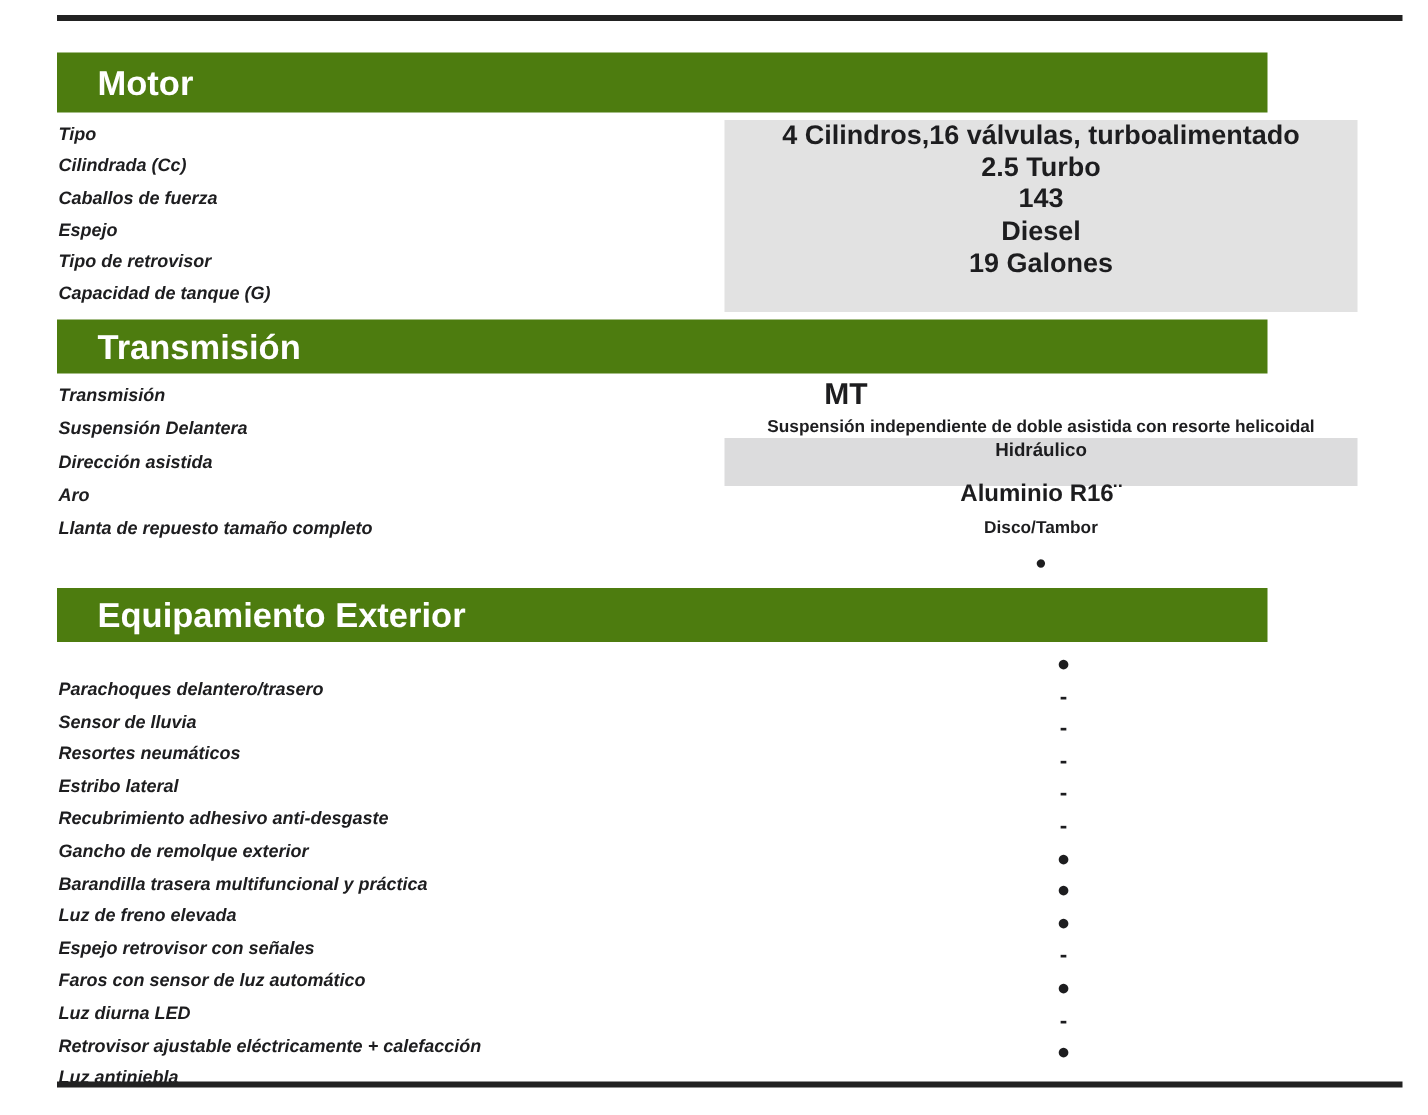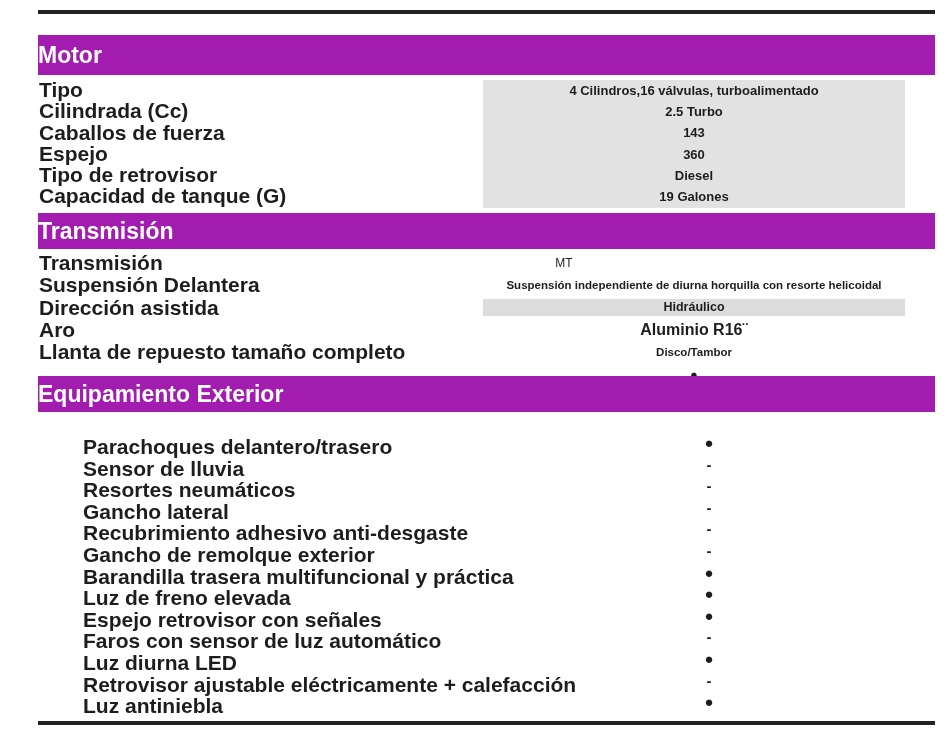--- a/index.html
+++ b/index.html
@@ -24,53 +24,55 @@
     width: 897px;
     height: 4px;
     background: #222222;
   }
   #rule-top { top: 10px; }
   #rule-bottom { top: 721px; }
 
   .section-bar {
     position: absolute;
     left: 0;
-    width: 897px;
-    background: #a21caf;
+    width: 807px;
+    background: #4d7c0f;
     color: #ffffff;
     font-weight: bold;
     font-size: 23px;
     display: flex;
     align-items: center;
+    padding-left: 27px;
     box-sizing: border-box;
   }
   #bar-motor { top: 35px; height: 40px; }
   #bar-trans { top: 213px; height: 36px; }
-  #bar-equip { top: 376px; height: 36px; }
+  #bar-equip { top: 392px; height: 36px; }
 
   .labels {
     position: absolute;
     left: 1px;
-    font-size: 21px;
+    font-size: 12px;
     font-weight: 600;
     white-space: nowrap;
+    font-style: italic;
   }
   .labels div { height: 21.3px; line-height: 21.3px; }
 
   
   #motor-labels { top: 79px; }
   #motor-values {
     position: absolute;
     left: 445px;
     top: 80px;
     width: 422px;
     height: 128px;
     background: #e2e2e2;
     text-align: center;
-    font-size: 13px;
+    font-size: 18px;
     font-weight: 600;
   }
   #motor-values div { height: 21.2px; line-height: 21.2px; white-space: nowrap; }
 
   
   #trans-labels { top: 252px; }
   #trans-labels div { height: 22.3px; line-height: 22.3px; }
   #trans-values {
     position: absolute;
     left: 445px;
@@ -78,34 +80,34 @@
     width: 422px;
     text-align: center;
   }
   #trans-values .vrow {
     height: 22.3px;
     display: flex;
     align-items: center;
     justify-content: center;
     white-space: nowrap;
   }
-  .v-mt { font-size: 12px; font-weight: normal; transform: translateX(-130px); }
+  .v-mt { font-size: 20px; font-weight: bold; transform: translateX(-130px); }
   .v-small { font-size: 11.5px; font-weight: 600; }
   .v-band { font-size: 12.5px; font-weight: 600; }
   .v-band .band {
     background: #dcdcdd;
     width: 100%;
-    height: 17px;
+    height: 32px;
     line-height: 17px;
   }
   .v-aro { font-size: 16px; font-weight: 700; }
   .v-dot { font-size: 13px; }
 
   
-  #equip-labels { top: 436px; margin-left: 44px; }
+  #equip-labels { top: 449px; }
   #equip-labels div { height: 21.6px; line-height: 21.6px; }
   #equip-values {
     position: absolute;
     left: 460px;
     top: 432px;
     width: 422px;
     text-align: center;
     font-weight: bold;
   }
   #equip-values div { height: 21.6px; line-height: 21.6px; font-size: 15px; }
@@ -125,54 +127,53 @@
     <div>Cilindrada (Cc)</div>
     <div>Caballos de fuerza</div>
     <div>Espejo</div>
     <div>Tipo de retrovisor</div>
     <div>Capacidad de tanque (G)</div>
   </div>
   <div id="motor-values">
     <div>4 Cilindros,16 válvulas, turboalimentado</div>
     <div>2.5 Turbo</div>
     <div>143</div>
-    <div>360</div>
     <div>Diesel</div>
     <div>19 Galones</div>
   </div>
 
   <div id="bar-trans" class="section-bar">
     <span>Transmisión</span>
   </div>
   <div id="trans-labels" class="labels">
     <div>Transmisión</div>
     <div>Suspensión Delantera</div>
     <div>Dirección asistida</div>
     <div>Aro</div>
     <div>Llanta de repuesto tamaño completo</div>
   </div>
   <div id="trans-values">
     <div class="vrow v-mt">MT</div>
-    <div class="vrow v-small">Suspensión independiente de diurna horquilla con resorte helicoidal</div>
+    <div class="vrow v-small">Suspensión independiente de doble asistida con resorte helicoidal</div>
     <div class="vrow v-band">
       <div class="band">Hidráulico</div>
     </div>
     <div class="vrow v-aro">Aluminio R16¨</div>
     <div class="vrow v-small">Disco/Tambor</div>
     <div class="vrow v-dot">●</div>
   </div>
 
   <div id="bar-equip" class="section-bar">
     <span>Equipamiento Exterior</span>
   </div>
   <div id="equip-labels" class="labels">
     <div>Parachoques delantero/trasero</div>
     <div>Sensor de lluvia</div>
     <div>Resortes neumáticos</div>
-    <div>Gancho lateral</div>
+    <div>Estribo lateral</div>
     <div>Recubrimiento adhesivo anti-desgaste</div>
     <div>Gancho de remolque exterior</div>
     <div>Barandilla trasera multifuncional y práctica</div>
     <div>Luz de freno elevada</div>
     <div>Espejo retrovisor con señales</div>
     <div>Faros con sensor de luz automático</div>
     <div>Luz diurna LED</div>
     <div>Retrovisor ajustable eléctricamente + calefacción</div>
     <div>Luz antiniebla</div>
   </div>

